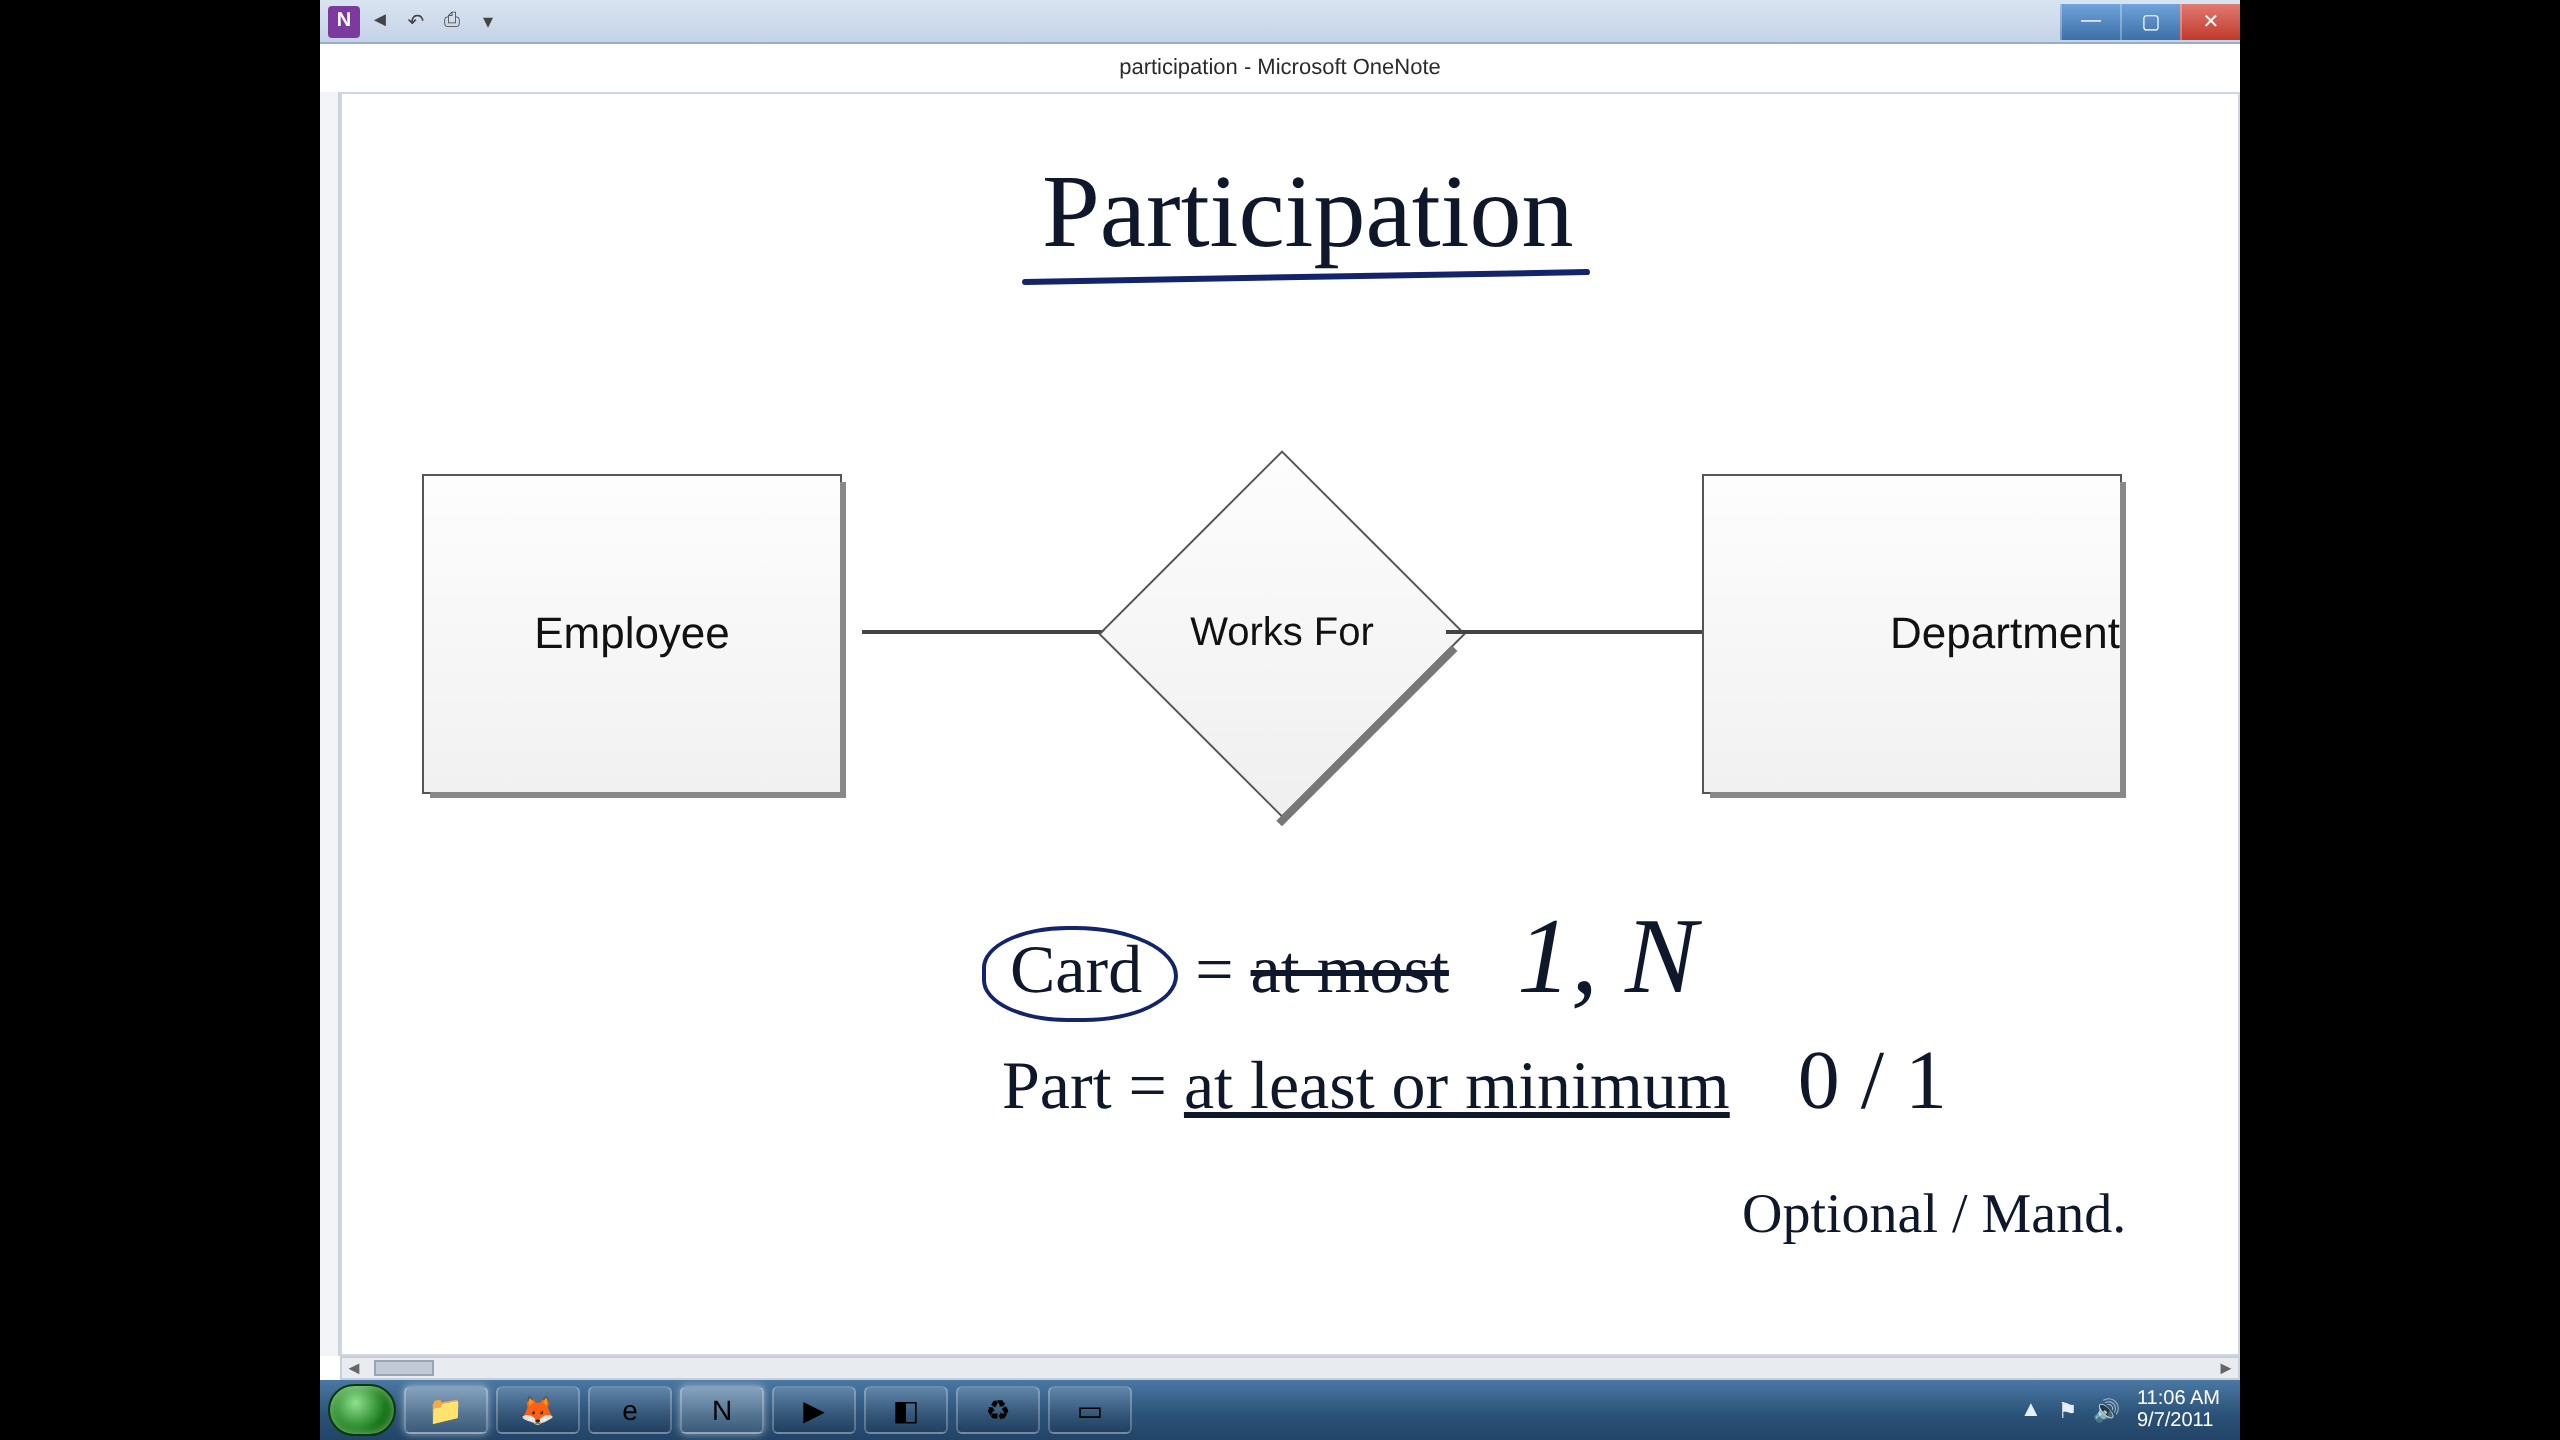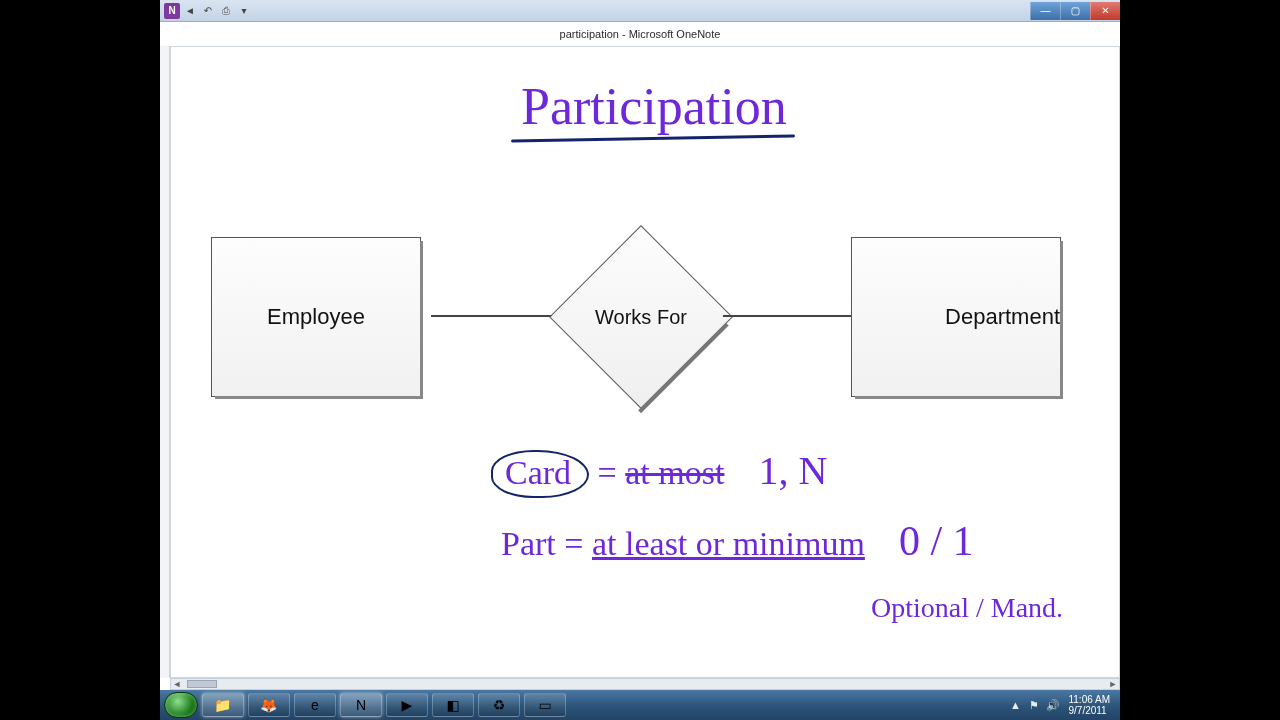--- a/index.html
+++ b/index.html
@@ -44,21 +44,21 @@
   .entity::before { content:""; position:absolute; left:3px; right:-3px; bottom:-3px; height:3px; background:#888; }
 
   .diamond-wrap { position: absolute; width: 200px; height: 150px; }
   .diamond { position:absolute; left:50%; top:50%; width:130px; height:130px; transform: translate(-50%,-50%) rotate(45deg); background: linear-gradient(135deg,#fdfdfd,#efefef); border:1px solid #555; }
   .diamond::after { content:""; position:absolute; right:-4px; bottom:-4px; top:8px; width:4px; background:#777; transform-origin:top; }
   .diamond-label { position:absolute; left:0; right:0; top:50%; transform:translateY(-50%); text-align:center; font-size:20px; color:#111; }
 
   .link { position:absolute; height:2px; background:#444; }
 
   
-  .hw { position:absolute; font-family: "Segoe Script", "Comic Sans MS", cursive; color:#6d28d9; }
+  .hw { position:absolute; font-family: "Segoe Script", "Comic Sans MS", cursive; color:#0f172a; }
   .hw.title { font-size: 52px; left: 350px; top: 30px; }
   .hw.title::after { content:""; position:absolute; left:-10px; right:-8px; bottom:-4px; height:3px; background:#14246b; border-radius:2px; transform: rotate(-1deg); }
   .hw.card { font-size: 34px; left: 320px; top: 400px; }
   .hw.card .circle { border:2.5px solid #14246b; border-radius: 50% 60% 55% 50%; padding: 2px 16px 4px 12px; display:inline-block; }
   .hw.card .strike { text-decoration: line-through; text-decoration-thickness: 3px; }
   .hw.part { font-size: 34px; left: 330px; top: 470px; }
   .hw.part .under { text-decoration: underline; text-decoration-thickness: 2.5px; }
   .hw.opt { font-size: 28px; left: 700px; top: 545px; }
 
   
@@ -117,21 +117,21 @@
 
       <div class="entity" style="left:680px; top:190px;justify-content:flex-end;">
         <span>Department</span>
       </div>
 
       <div class="hw card">
         <span class="circle">Card</span>
         <span>=</span>
         <span class="strike">at most</span>
         &nbsp;&nbsp;
-        <span style="font-size:40px;">1, N</span>
+        <span style="font-size:54px;font-style:italic;">1, N</span>
       </div>
 
       <div class="hw part">
         <span>Part</span>
         <span>=</span>
         <span class="under">at least or minimum</span>
         &nbsp;&nbsp;
         <span style="font-size:42px;">0 / 1</span>
       </div>
 

